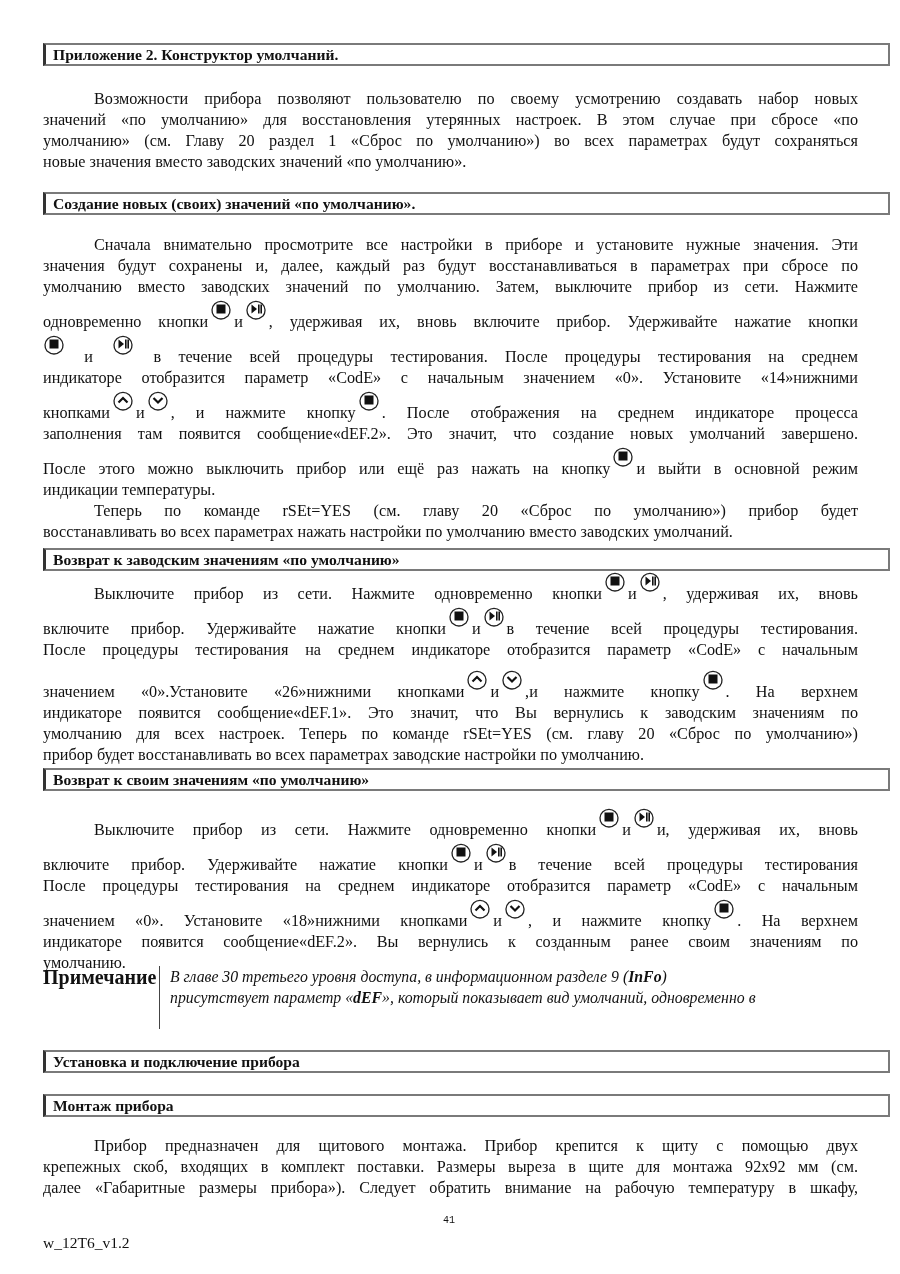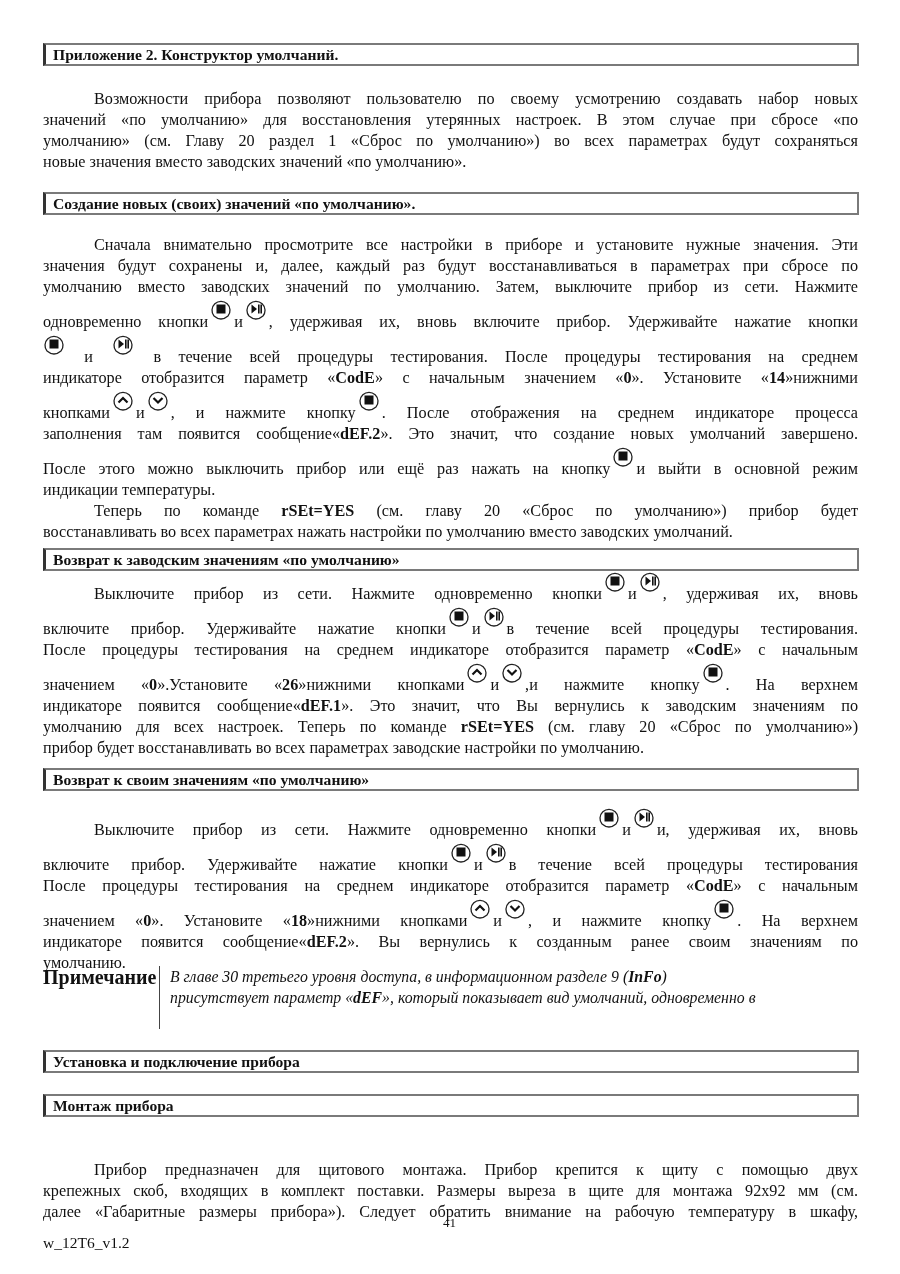--- a/index.html
+++ b/index.html
@@ -1,32 +1,32 @@
 <!DOCTYPE html>
 <html><head>
 <meta charset="utf-8">
 <style>
   html, body { margin:0; padding:0; background:#ffffff; }
   body { width:900px; height:1274px; position:relative; overflow:hidden;
          font-family:"Liberation Serif", serif; color:#111; font-size:16.2px; }
   .page { position:absolute; left:43px; top:0; width:815px; }
   .hbox { position:absolute; left:0; width:811px; height:19px; border:2px solid #7a7a7a;
-          border-left:3px solid #333; box-sizing:content-box; }
+          border-left:3px solid #333; box-sizing:content-box;padding-left:31px; }
   .hbox span { position:absolute; left:7px; top:0px; font-weight:bold; font-size:15.6px; line-height:19px; }
   .para { position:absolute; left:0; width:815px; text-align:justify; line-height:21px; }
   .para .ind { display:inline-block; width:51px; }
   .line { display:block; text-align:justify; text-align-last:justify; white-space:nowrap; }
   .line.last { text-align-last:left; }
-  .b { font-weight:bold; }
+  .b { font-weight:normal; }
   .ico { display:inline-block; width:22px; height:22px; vertical-align:-2px; position:relative; top:-8px; margin:0 2px; }
   .note { position:absolute; left:0; top:966px; width:815px; }
   .note-label { position:absolute; left:0; top:0; font-weight:bold; font-size:20px; }
   .note-bar { position:absolute; left:116px; top:0; width:1px; height:63px; background:#444; }
   .note-text { position:absolute; left:127px; top:0; width:690px; font-style:italic; line-height:21px; font-size:15.8px; }
-  .pagenum { position:absolute; left:443px; top:1215px; font-family:Liberation Serif, serif; font-size:13px; }
+  .pagenum { position:absolute; left:443px; top:1215px; font-family:Liberation Mono, monospace; font-size:10px; }
   .footer { position:absolute; left:43px; top:1234px; font-size:15.5px; }
 </style>
 </head>
 <body>
 
 <svg width="0" height="0" style="position:absolute">
   <defs>
     <symbol id="i-stop" viewBox="0 0 22 22">
         <path d="M4,17 A9,9 0 1,1 18,17" fill="none" stroke="#222" stroke-width="1.3"></path>
         <path d="M4,17 Q11,23 18,17" fill="none" stroke="#222" stroke-width="1.3"></path>
@@ -106,21 +106,21 @@
           <use href="#i-stop"></use>
         </svg><span>и</span><svg class="ico">
           <use href="#i-play"></use>
         </svg><span>, удерживая их, вновь</span></span>
     <span class="line" style="margin-top:9px"><span>включите прибор. Удерживайте нажатие кнопки</span><svg class="ico">
           <use href="#i-stop"></use>
         </svg><span>и</span><svg class="ico">
           <use href="#i-play"></use>
         </svg><span>в течение всей процедуры тестирования.</span></span>
     <span class="line"><span>После процедуры тестирования на среднем индикаторе отобразится параметр «</span><span class="b">CodE</span><span>» с начальным</span></span>
-    <span class="line" style="margin-top:9px"><span>значением «</span><span class="b">0</span><span>».Установите «</span><span class="b">26</span><span>»нижними кнопками</span><svg class="ico">
+    <span class="line" style="margin-top:16px"><span>значением «</span><span class="b">0</span><span>».Установите «</span><span class="b">26</span><span>»нижними кнопками</span><svg class="ico">
           <use href="#i-up"></use>
         </svg><span>и</span><svg class="ico">
           <use href="#i-down"></use>
         </svg><span>,и нажмите кнопку</span><svg class="ico">
           <use href="#i-stop"></use>
         </svg><span>. На верхнем</span></span>
     <span class="line"><span>индикаторе появится сообщение«</span><span class="b">dEF.1</span><span>». Это значит, что Вы вернулись к заводским значениям по</span></span>
     <span class="line"><span>умолчанию для всех настроек. Теперь по команде</span> <span class="b">rSEt=YES</span> <span>(см. главу 20 «Сброс по умолчанию»)</span></span>
     <span class="line last">прибор будет восстанавливать во всех параметрах заводские настройки по умолчанию.</span>
   </div>
@@ -160,21 +160,21 @@
     </div>
   </div>
 
   <div class="hbox" style="top:1050px">
     <span>Установка и подключение прибора</span>
   </div>
 
   <div class="hbox" style="top:1094px">
     <span>Монтаж прибора</span>
   </div>
-  <div class="para" style="top:1160px">
+  <div class="para" style="top:1136px">
     <span class="line"><span class="ind"></span><span>Прибор предназначен для щитового монтажа. Прибор крепится к щиту с помощью двух</span></span>
     <span class="line">крепежных скоб, входящих в комплект поставки. Размеры выреза в щите для монтажа 92х92 мм (см.</span>
     <span class="line">далее «Габаритные размеры прибора»). Следует обратить внимание на рабочую температуру в шкафу,</span>
   </div>
 </div>
 
 <div class="pagenum">41</div>
 <div class="footer">w_12T6_v1.2</div>
 
 </body></html>

